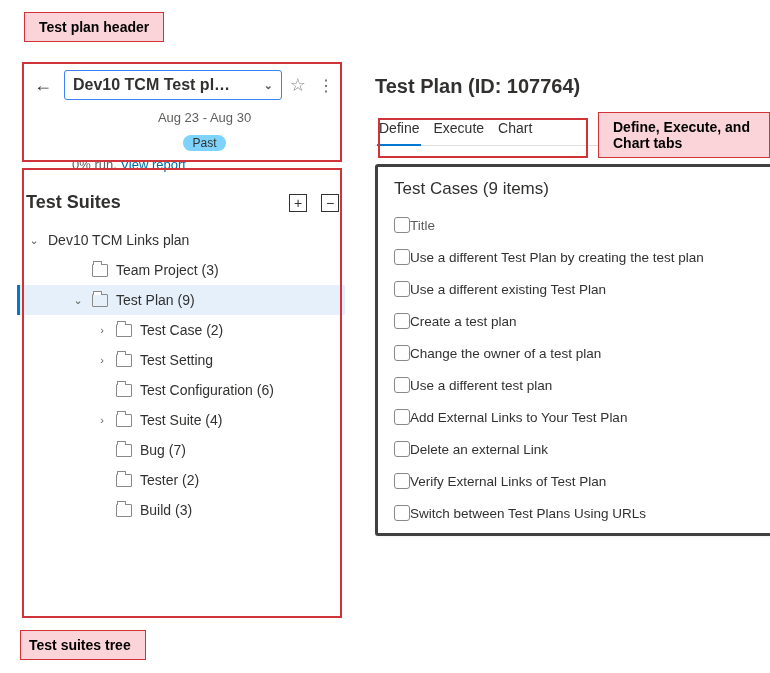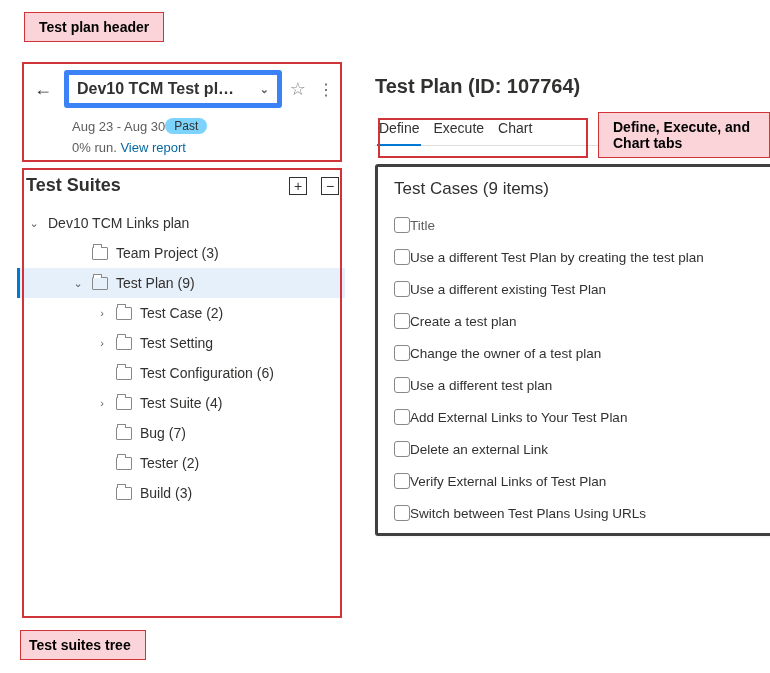--- a/index.html
+++ b/index.html
@@ -46,21 +46,21 @@
     gap: 6px;
   }
   .back-arrow {
     font-size: 18px;
     padding: 4px 6px;
     cursor: pointer;
   }
   .plan-title-box {
     flex: 1;
     background: #fff;
-    border: 5px solid #3b82f6;
+    border: 1px solid #3b82f6;
     border-radius: 3px;
     padding: 5px 8px;
     display: flex;
     align-items: center;
     justify-content: space-between;
     font-size: 16px;
     font-weight: 600;
     cursor: pointer;
   }
   .chev { font-size: 11px; color: #605e5c; margin-left: 6px; }
@@ -73,23 +73,25 @@
   .dots {
     font-size: 16px;
     color: #605e5c;
     cursor: pointer;
     padding: 0 4px;
     letter-spacing: -1px;
   }
   .header-row2 {
     display: flex;
     align-items: center;
+    gap: 10px;
     margin: 10px 0 6px 44px;
     color: #605e5c;
     font-size: 13px;
+    flex-direction: column;
   }
   .past-badge {
     background: #7dd3fc;
     color: #323130;
     border-radius: 10px;
     padding: 1px 9px;
     font-size: 12px;
   }
   .header-row3 {
     margin-left: 44px;

